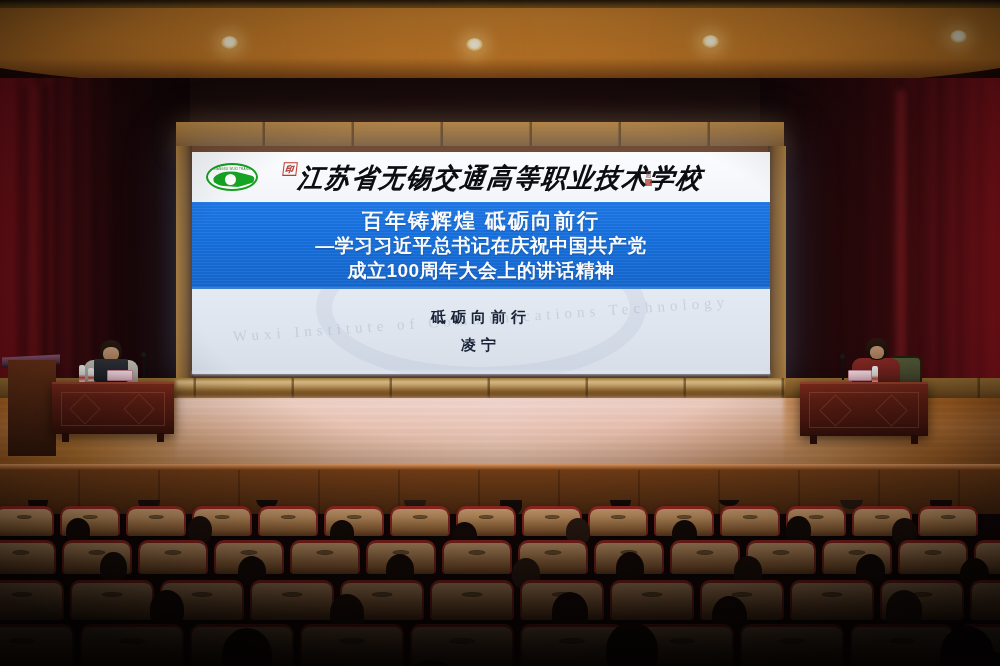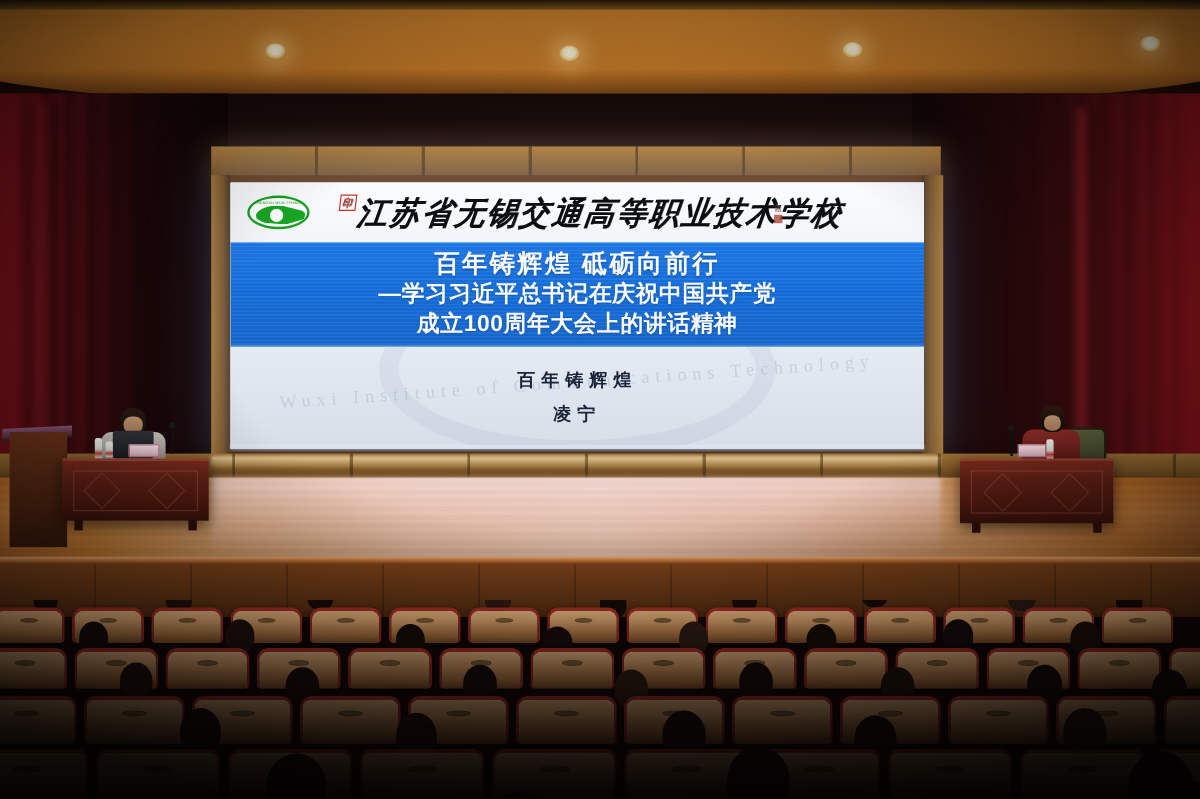--- a/index.html
+++ b/index.html
@@ -387,21 +387,21 @@
 
     <div class="blue-band">
       <div class="slide-title-1">百年铸辉煌  砥砺向前行</div>
       <div class="slide-title-2">—学习习近平总书记在庆祝中国共产党</div>
       <div class="slide-title-3">成立100周年大会上的讲话精神</div>
     </div>
 
     <div class="slide-body">
       <div class="watermark"></div>
       <div class="watermark-text">Wuxi Institute of Communications Technology</div>
-      <div class="speaker-role">百年铸辉煌</div>
+      <div class="speaker-role">砥砺向前行</div>
       <div class="speaker-name">凌宁</div>
     </div>
   </div>
   <div class="screen-glowline"></div>
 
   <div class="baseboard"></div>
   <div class="baseboard-shine"></div>
   <div class="baseboard-seams"></div>
   <div class="stage-floor"></div>
   <div class="floor-reflect"></div>

